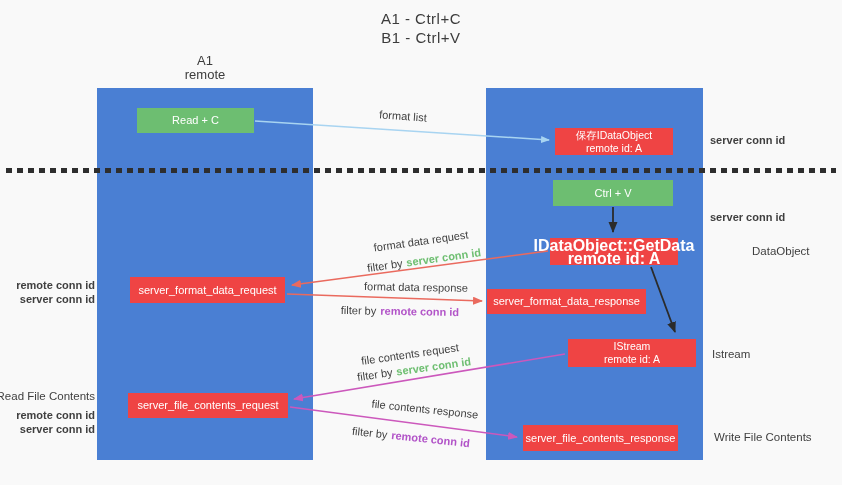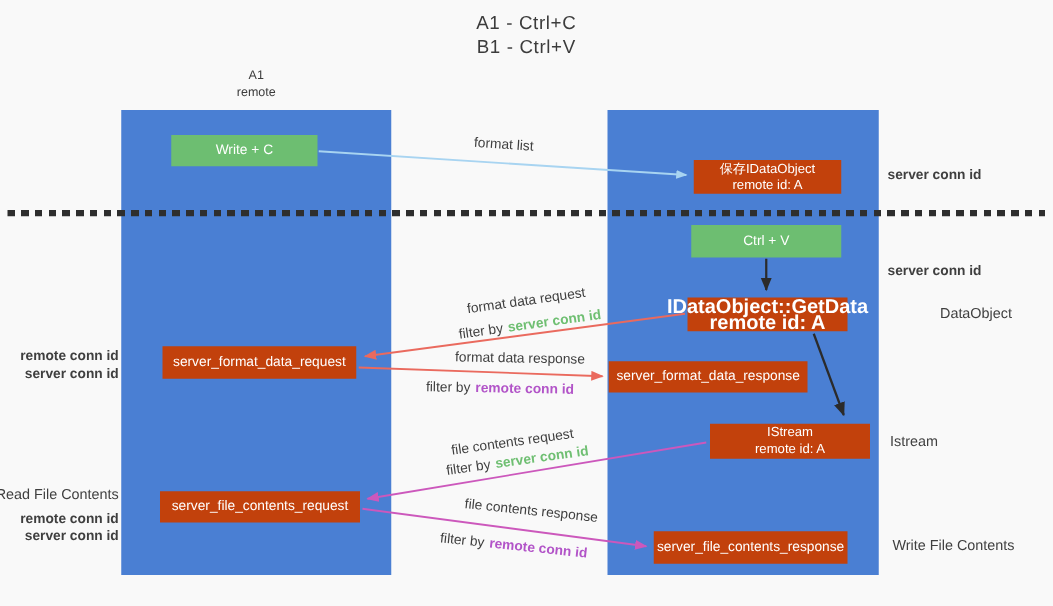--- a/index.html
+++ b/index.html
@@ -5,28 +5,28 @@
   html,body{margin:0;padding:0;background:#f9f9f9;}
   .canvas{
     position:relative;width:842px;height:485px;background:#f9f9f9;
     font-family:"Liberation Sans",sans-serif;overflow:hidden;color:#3f3f3f;
   }
   .title{position:absolute;top:9px;left:0;width:842px;text-align:center;
     font-size:15px;line-height:19px;color:#3c3c3c;letter-spacing:.5px;}
   .lane{position:absolute;background:#4a7fd3;top:88px;height:372px;}
   .lane-a1{left:97px;width:216px;}
   .lane-b1{left:486px;width:217px;}
-  .lane-header{position:absolute;top:54px;text-align:center;font-size:10px;line-height:14px;color:#3c3c3c;}
+  .lane-header{position:absolute;top:54px;text-align:center;font-size:13px;line-height:14px;color:#3c3c3c;}
   .lane-header.a1{left:97px;width:216px;}
   .lane-header.b1{left:486px;width:217px;}
   .dotted{position:absolute;left:6px;right:6px;top:168px;height:5px;
     background:repeating-linear-gradient(to right,#2e2e2e 0 6px,transparent 6px 11px);z-index:4;}
   .node{position:absolute;display:flex;flex-direction:column;align-items:center;justify-content:center;
     color:#fff;text-align:center;font-size:11px;line-height:13px;z-index:3;white-space:nowrap;}
-  .node.orange{background:#c2410c;}
+  .node.orange{background:#ef4444;}
   .node.green{background:#6dbe71;}
   .n-ctrl-c{left:137px;top:108px;width:117px;height:25px;}
   .n-save{left:555px;top:128px;width:118px;height:27px;font-size:10.5px;}
   .n-ctrl-v{left:553px;top:180px;width:120px;height:26px;}
   .n-getdata{left:550px;top:238px;width:128px;height:27px;font-size:16px;font-weight:bold;}
   .n-fmt-req{left:130px;top:277px;width:155px;height:26px;}
   .n-fmt-resp{left:487px;top:289px;width:159px;height:25px;}
   .n-istream{left:568px;top:339px;width:128px;height:28px;font-size:10.5px;}
   .n-file-req{left:128px;top:393px;width:160px;height:25px;}
   .n-file-resp{left:523px;top:425px;width:155px;height:26px;}
@@ -57,21 +57,21 @@
     <div>A1</div>
     <div>remote</div>
   </div>
 
   <div class="lane lane-a1"></div>
   <div class="lane lane-b1"></div>
 
   <div class="dotted"></div>
 
   <div class="node green n-ctrl-c">
-    <div>Write + C</div>
+    <div>Read + C</div>
   </div>
   <div class="node orange n-save">
     <div>保存IDataObject</div>
     <div>remote id: A</div>
   </div>
   <div class="node green n-ctrl-v">
     <div>Ctrl + V</div>
   </div>
   <div class="node orange n-getdata">
     <div>IDataObject::GetData</div>

